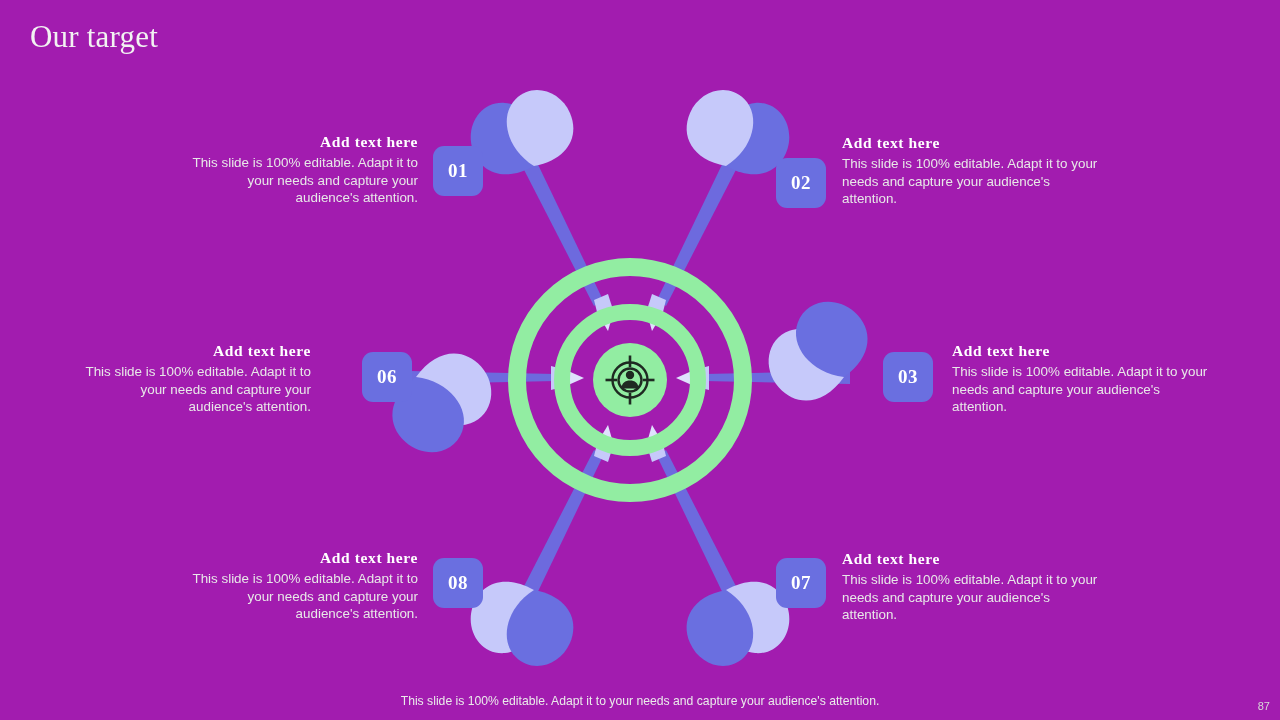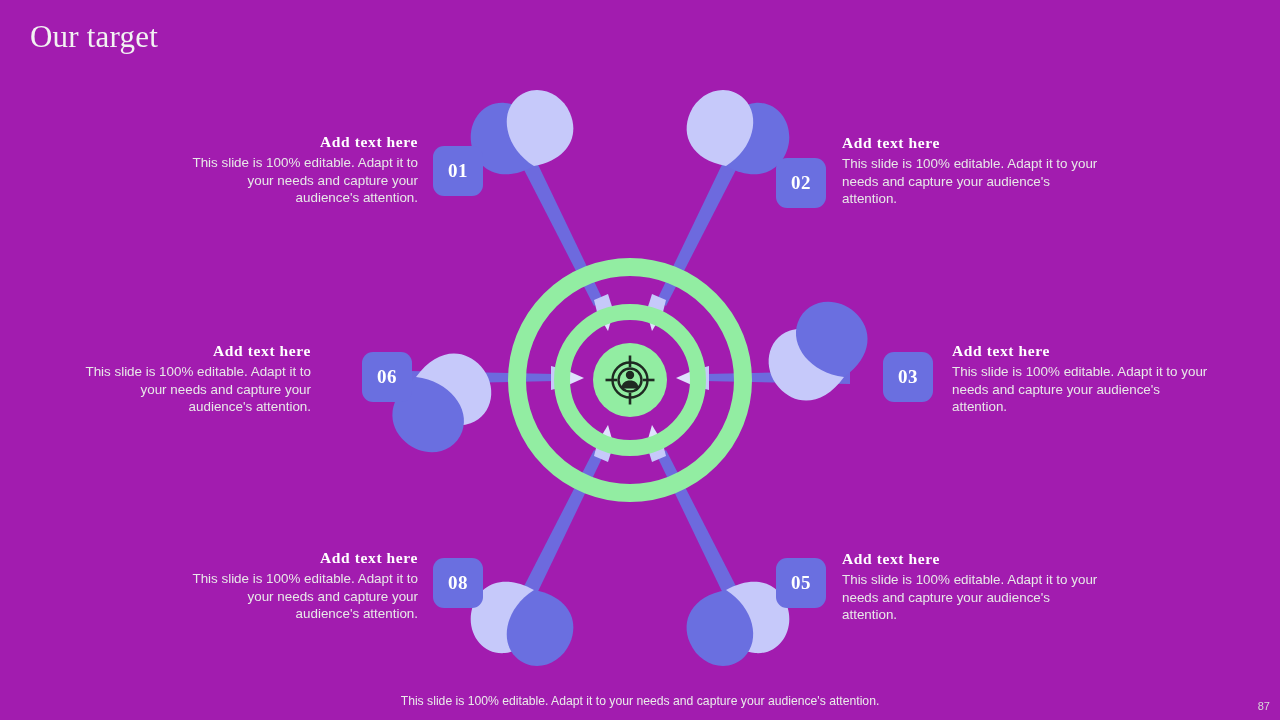--- a/index.html
+++ b/index.html
@@ -235,21 +235,21 @@
   <div class="badge" style="left:433px; top:146px;">
     <span>01</span>
   </div>
   <div class="badge" style="left:776px; top:158px;">
     <span>02</span>
   </div>
   <div class="badge" style="left:883px; top:352px;">
     <span>03</span>
   </div>
   <div class="badge" style="left:776px; top:558px;">
-    <span>05</span>
+    <span>07</span>
   </div>
   <div class="badge" style="left:433px; top:558px;">
     <span>08</span>
   </div>
   <div class="badge" style="left:326px; top:352px;margin-left:36px;">
     <span>06</span>
   </div>
 
   <div class="txt-block right-align" style="left:190px; top:133px;">
     <div class="txt-head">Add  text here</div>

